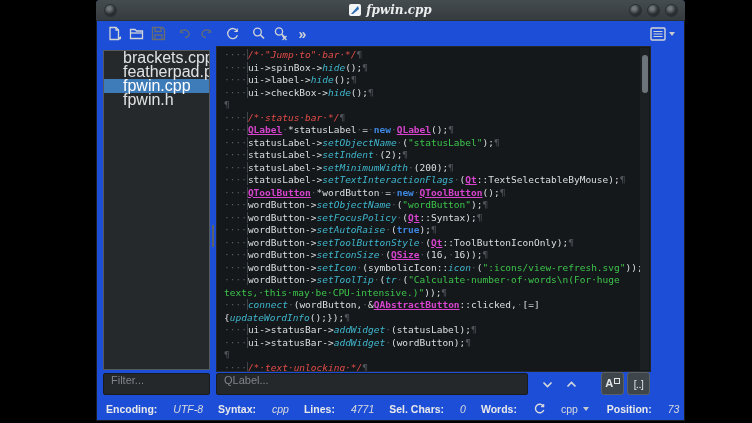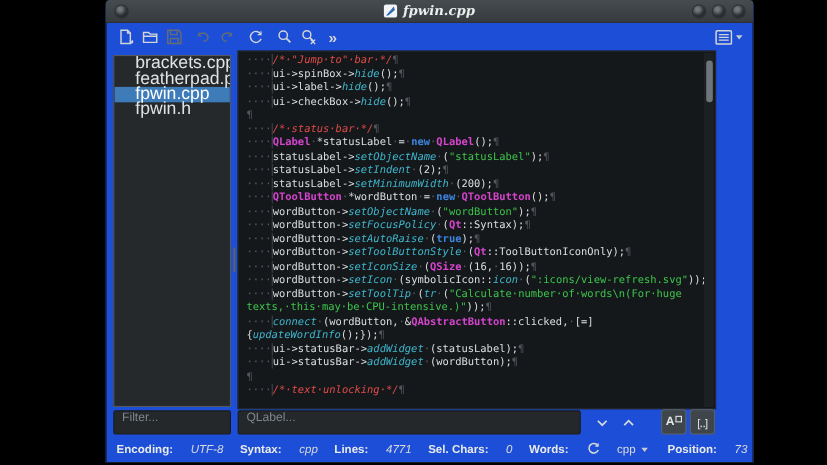--- a/index.html
+++ b/index.html
@@ -42,21 +42,21 @@
   .editor{position:absolute;left:120px;top:46px;width:435px;height:326px;background:#15181b;
           border:1px solid #24282b;box-sizing:border-box;overflow:hidden;}
   .code{position:absolute;left:7px;top:2px;right:12px;
         font-family:"DejaVu Sans Mono",monospace;font-size:9.5px;line-height:12.5px;}
   .code-line{height:12.5px;white-space:pre;}
   .tk-ws4{color:#565c62;border-right:1px solid #3d444a;}
   .tk-ws{color:#565c62;}
   .tk-pi{color:#50565c;}
   .tk-cm{color:#e14b48;font-style:italic;}
   .tk-fn{color:#3fb6cc;font-style:italic;}
-  .tk-ty{color:#d644cd;font-weight:bold;}
+  .tk-ty{color:#d644cd;font-weight:bold;text-decoration:underline;}
   .tk-kw{color:#3d86e0;font-weight:bold;}
   .tk-st{color:#3cc44b;}
   .tk-pl{color:#dcdee0;}
   .vscroll{position:absolute;right:1px;top:1px;width:9px;bottom:1px;background:#1d2023;}
   .vthumb{position:absolute;left:1.5px;top:7px;width:6px;height:38px;background:#6e757a;border-radius:3px;}
   
   .input-box{position:absolute;height:22px;background:#24282b;border:1px solid #191c1f;
              border-radius:2px;box-sizing:border-box;display:flex;align-items:flex-start;padding-left:7px;
              font-size:11px;color:#7f868b;}
   .filter-box{left:7px;top:373px;width:107px;}
@@ -180,20 +180,21 @@
           <div class="code-line"><span class="tk-ws4">····</span><span class="tk-cm">/*·"Jump·to"·bar·*/</span><span class="tk-pi">¶</span></div>
           <div class="code-line"><span class="tk-ws4">····</span><span class="tk-pl">ui-&gt;spinBox-&gt;</span><span class="tk-fn">hide</span><span class="tk-pl">();</span><span class="tk-pi">¶</span></div>
           <div class="code-line"><span class="tk-ws4">····</span><span class="tk-pl">ui-&gt;label-&gt;</span><span class="tk-fn">hide</span><span class="tk-pl">();</span><span class="tk-pi">¶</span></div>
           <div class="code-line"><span class="tk-ws4">····</span><span class="tk-pl">ui-&gt;checkBox-&gt;</span><span class="tk-fn">hide</span><span class="tk-pl">();</span><span class="tk-pi">¶</span></div>
           <div class="code-line"><span class="tk-pi">¶</span></div>
           <div class="code-line"><span class="tk-ws4">····</span><span class="tk-cm">/*·status·bar·*/</span><span class="tk-pi">¶</span></div>
           <div class="code-line"><span class="tk-ws4">····</span><span class="tk-ty">QLabel</span><span class="tk-ws">·</span><span class="tk-pl">*statusLabel</span><span class="tk-ws">·</span><span class="tk-pl">=</span><span class="tk-ws">·</span><span class="tk-kw">new</span><span class="tk-ws">·</span><span class="tk-ty">QLabel</span><span class="tk-pl">();</span><span class="tk-pi">¶</span></div>
           <div class="code-line"><span class="tk-ws4">····</span><span class="tk-pl">statusLabel-&gt;</span><span class="tk-fn">setObjectName</span><span class="tk-ws">·</span><span class="tk-pl">(</span><span class="tk-st">"statusLabel"</span><span class="tk-pl">);</span><span class="tk-pi">¶</span></div>
           <div class="code-line"><span class="tk-ws4">····</span><span class="tk-pl">statusLabel-&gt;</span><span class="tk-fn">setIndent</span><span class="tk-ws">·</span><span class="tk-pl">(2);</span><span class="tk-pi">¶</span></div>
           <div class="code-line"><span class="tk-ws4">····</span><span class="tk-pl">statusLabel-&gt;</span><span class="tk-fn">setMinimumWidth</span><span class="tk-ws">·</span><span class="tk-pl">(200);</span><span class="tk-pi">¶</span></div>
+          <div class="code-line"><span class="tk-ws4">····</span><span class="tk-pl">statusLabel-&gt;</span><span class="tk-fn">setTextInteractionFlags</span><span class="tk-ws">·</span><span class="tk-pl">(</span><span class="tk-ty">Qt</span><span class="tk-pl">::TextSelectableByMouse);</span><span class="tk-pi">¶</span></div>
           <div class="code-line"><span class="tk-ws4">····</span><span class="tk-ty">QToolButton</span><span class="tk-ws">·</span><span class="tk-pl">*wordButton</span><span class="tk-ws">·</span><span class="tk-pl">=</span><span class="tk-ws">·</span><span class="tk-kw">new</span><span class="tk-ws">·</span><span class="tk-ty">QToolButton</span><span class="tk-pl">();</span><span class="tk-pi">¶</span></div>
           <div class="code-line"><span class="tk-ws4">····</span><span class="tk-pl">wordButton-&gt;</span><span class="tk-fn">setObjectName</span><span class="tk-ws">·</span><span class="tk-pl">(</span><span class="tk-st">"wordButton"</span><span class="tk-pl">);</span><span class="tk-pi">¶</span></div>
           <div class="code-line"><span class="tk-ws4">····</span><span class="tk-pl">wordButton-&gt;</span><span class="tk-fn">setFocusPolicy</span><span class="tk-ws">·</span><span class="tk-pl">(</span><span class="tk-ty">Qt</span><span class="tk-pl">::Syntax);</span><span class="tk-pi">¶</span></div>
           <div class="code-line"><span class="tk-ws4">····</span><span class="tk-pl">wordButton-&gt;</span><span class="tk-fn">setAutoRaise</span><span class="tk-ws">·</span><span class="tk-pl">(</span><span class="tk-kw">true</span><span class="tk-pl">);</span><span class="tk-pi">¶</span></div>
           <div class="code-line"><span class="tk-ws4">····</span><span class="tk-pl">wordButton-&gt;</span><span class="tk-fn">setToolButtonStyle</span><span class="tk-ws">·</span><span class="tk-pl">(</span><span class="tk-ty">Qt</span><span class="tk-pl">::ToolButtonIconOnly);</span><span class="tk-pi">¶</span></div>
           <div class="code-line"><span class="tk-ws4">····</span><span class="tk-pl">wordButton-&gt;</span><span class="tk-fn">setIconSize</span><span class="tk-ws">·</span><span class="tk-pl">(</span><span class="tk-ty">QSize</span><span class="tk-ws">·</span><span class="tk-pl">(16,</span><span class="tk-ws">·</span><span class="tk-pl">16));</span><span class="tk-pi">¶</span></div>
           <div class="code-line"><span class="tk-ws4">····</span><span class="tk-pl">wordButton-&gt;</span><span class="tk-fn">setIcon</span><span class="tk-ws">·</span><span class="tk-pl">(symbolicIcon::</span><span class="tk-fn">icon</span><span class="tk-ws">·</span><span class="tk-pl">(</span><span class="tk-st">":icons/view-refresh.svg"</span><span class="tk-pl">));</span><span class="tk-pi">¶</span></div>
           <div class="code-line"><span class="tk-ws4">····</span><span class="tk-pl">wordButton-&gt;</span><span class="tk-fn">setToolTip</span><span class="tk-ws">·</span><span class="tk-pl">(</span><span class="tk-fn">tr</span><span class="tk-ws">·</span><span class="tk-pl">(</span><span class="tk-st">"Calculate·number·of·words\n(For·huge</span></div>
           <div class="code-line"><span class="tk-st">texts,·this·may·be·CPU-intensive.)"</span><span class="tk-pl">));</span><span class="tk-pi">¶</span></div>
           <div class="code-line"><span class="tk-ws4">····</span><span class="tk-fn">connect</span><span class="tk-ws">·</span><span class="tk-pl">(wordButton,</span><span class="tk-ws">·</span><span class="tk-pl">&amp;</span><span class="tk-ty">QAbstractButton</span><span class="tk-pl">::clicked,</span><span class="tk-ws">·</span><span class="tk-pl">[=]</span></div>

